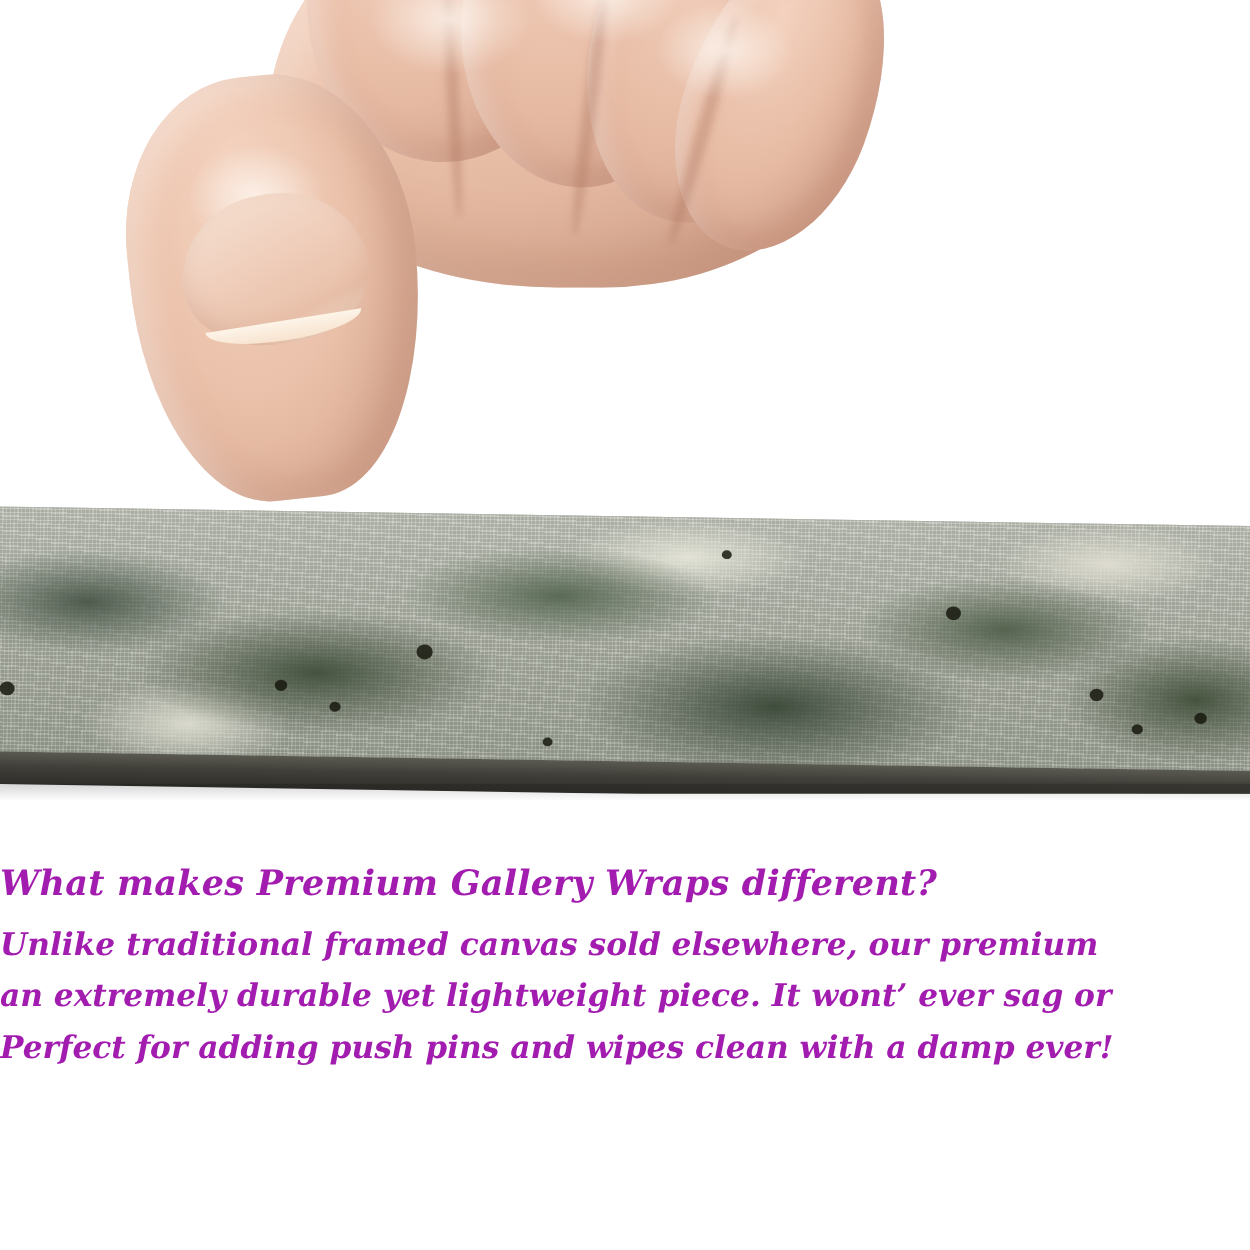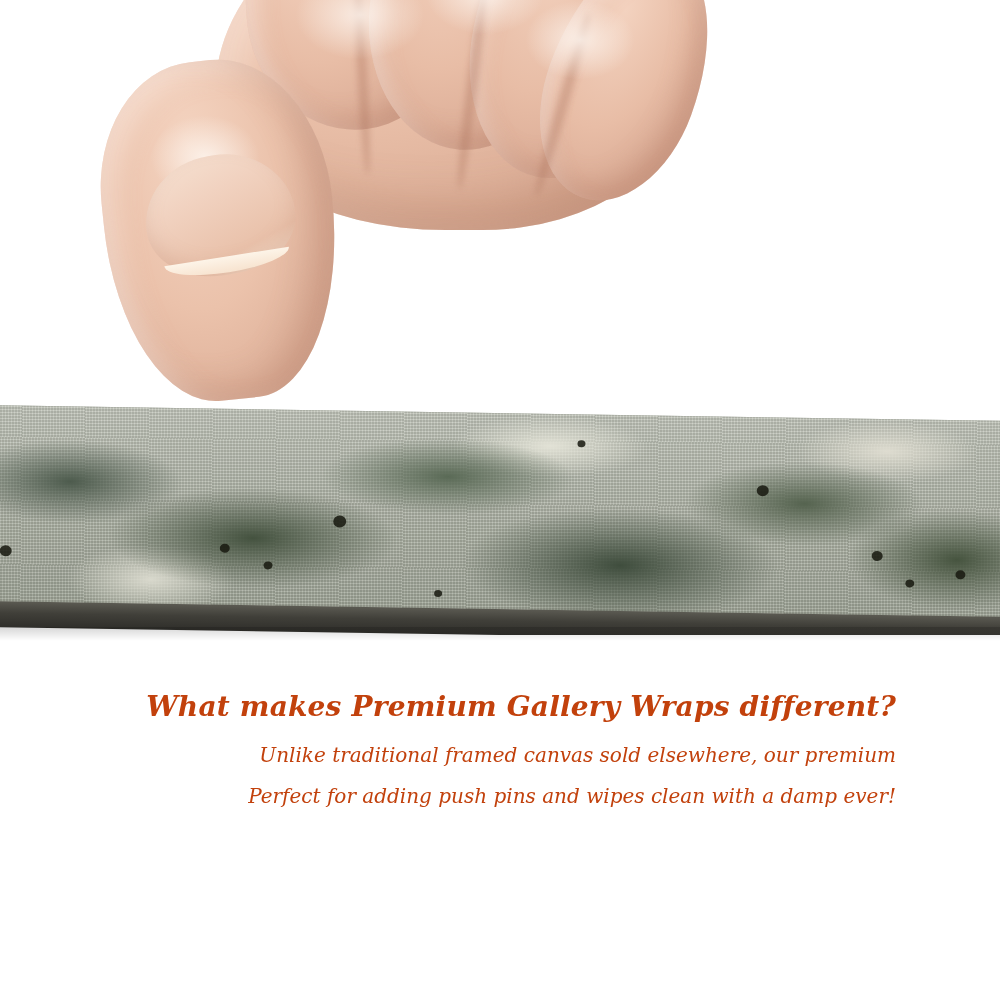--- a/index.html
+++ b/index.html
@@ -177,35 +177,35 @@
     height: 14px;
     background: linear-gradient(180deg, rgba(0,0,0,0.16), rgba(0,0,0,0));
   }
 
   
   .caption {
     position: absolute;
     left: 0;
     top: 690px;
     width: 896px;
-    text-align: right;
-    color: #c2410c;
+    text-align: left;
+    color: #a21caf;
     font-family: "DejaVu Serif", serif;
     font-style: italic;
   }
   .caption .headline {
     font-size: 28px;
     font-weight: 700;
     letter-spacing: 0.2px;
     margin-bottom: 12px;
   }
   .caption .line {
-    font-size: 20px;
+    font-size: 25px;
     line-height: 41px;
-    font-weight: 400;
+    font-weight: 700;
   }
 </style>
 </head>
 <body>
 
 <div class="page">
 
   <div class="photo-area">
     <div class="hand">
       <div class="knuckles"></div>
@@ -238,16 +238,17 @@
       <div class="speck" style="left:588px; top:26px; width:8px; height:7px;"></div>
       <div class="speck" style="left:447px; top:178px; width:8px; height:7px;"></div>
     </div>
     <div class="canvas-bottom"></div>
   </div>
   <div class="canvas-shadow"></div>
 
   <div class="caption">
     <div class="headline">What makes Premium Gallery Wraps different?</div>
     <div class="line">Unlike traditional framed canvas sold elsewhere, our premium</div>
+    <div class="line">an extremely durable yet lightweight piece. It wont’ ever sag or</div>
     <div class="line">Perfect for adding push pins and wipes clean with a damp ever!</div>
   </div>
 
 </div>
 
 </body></html>

